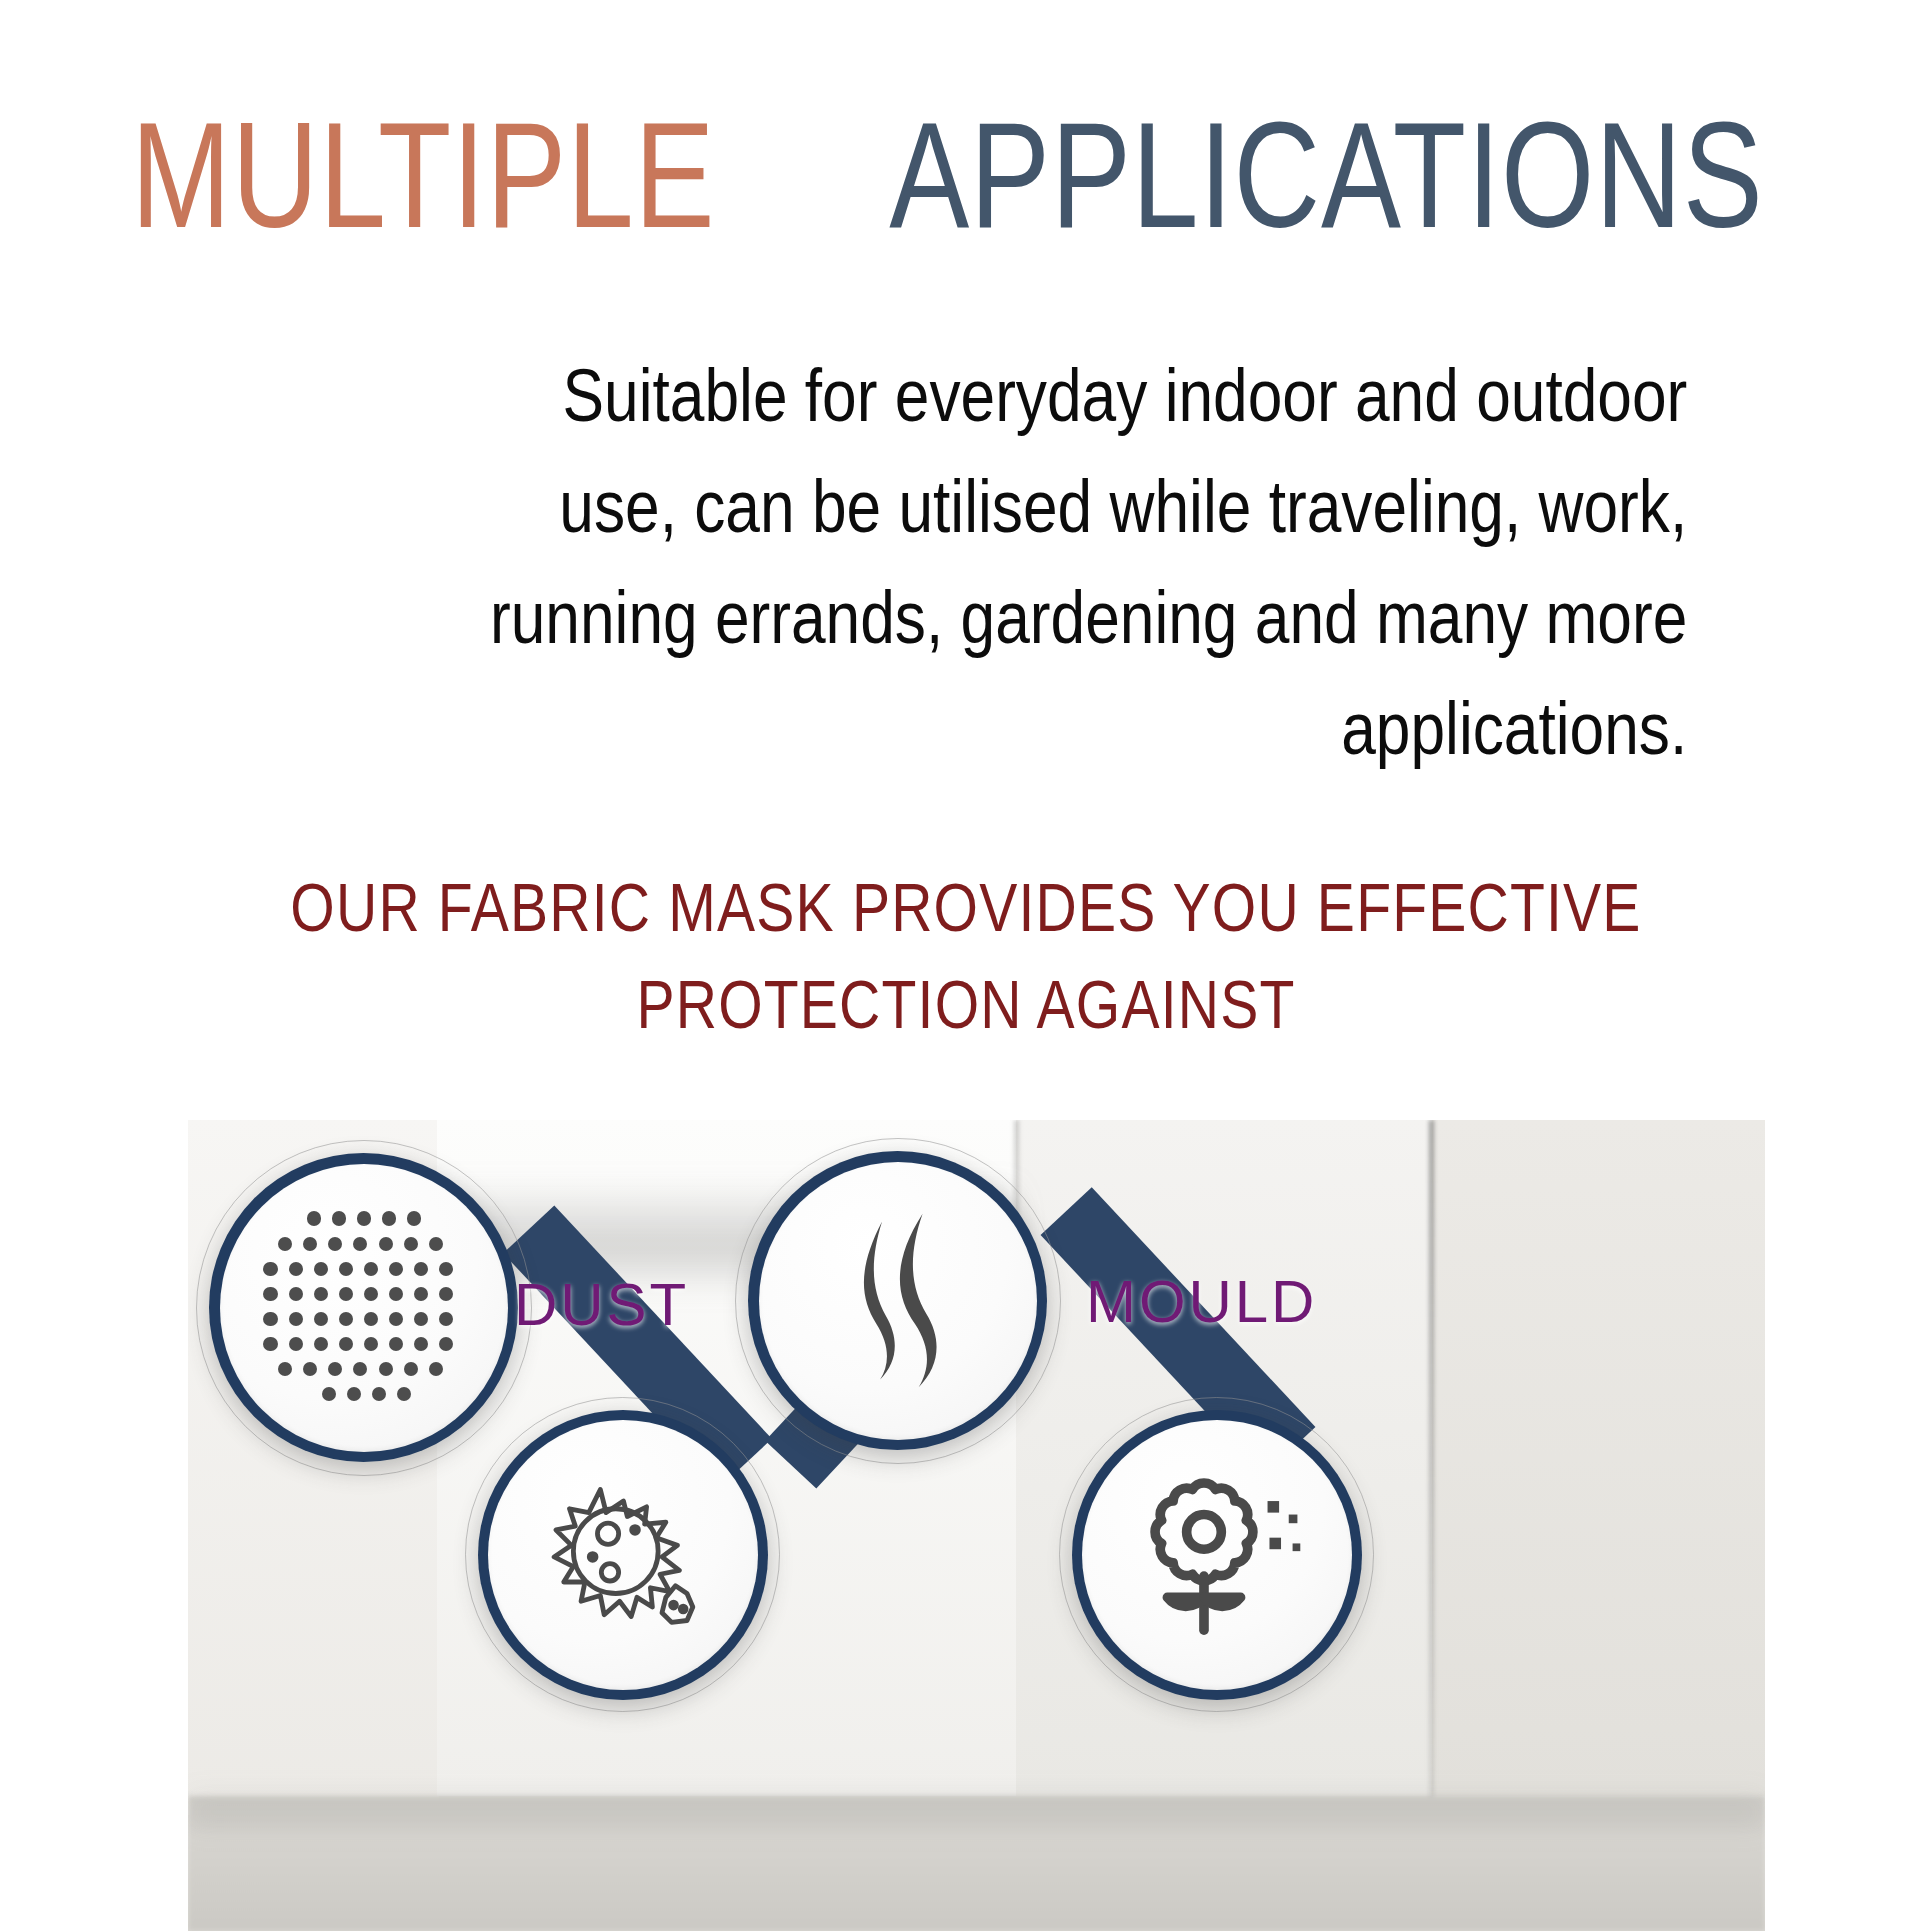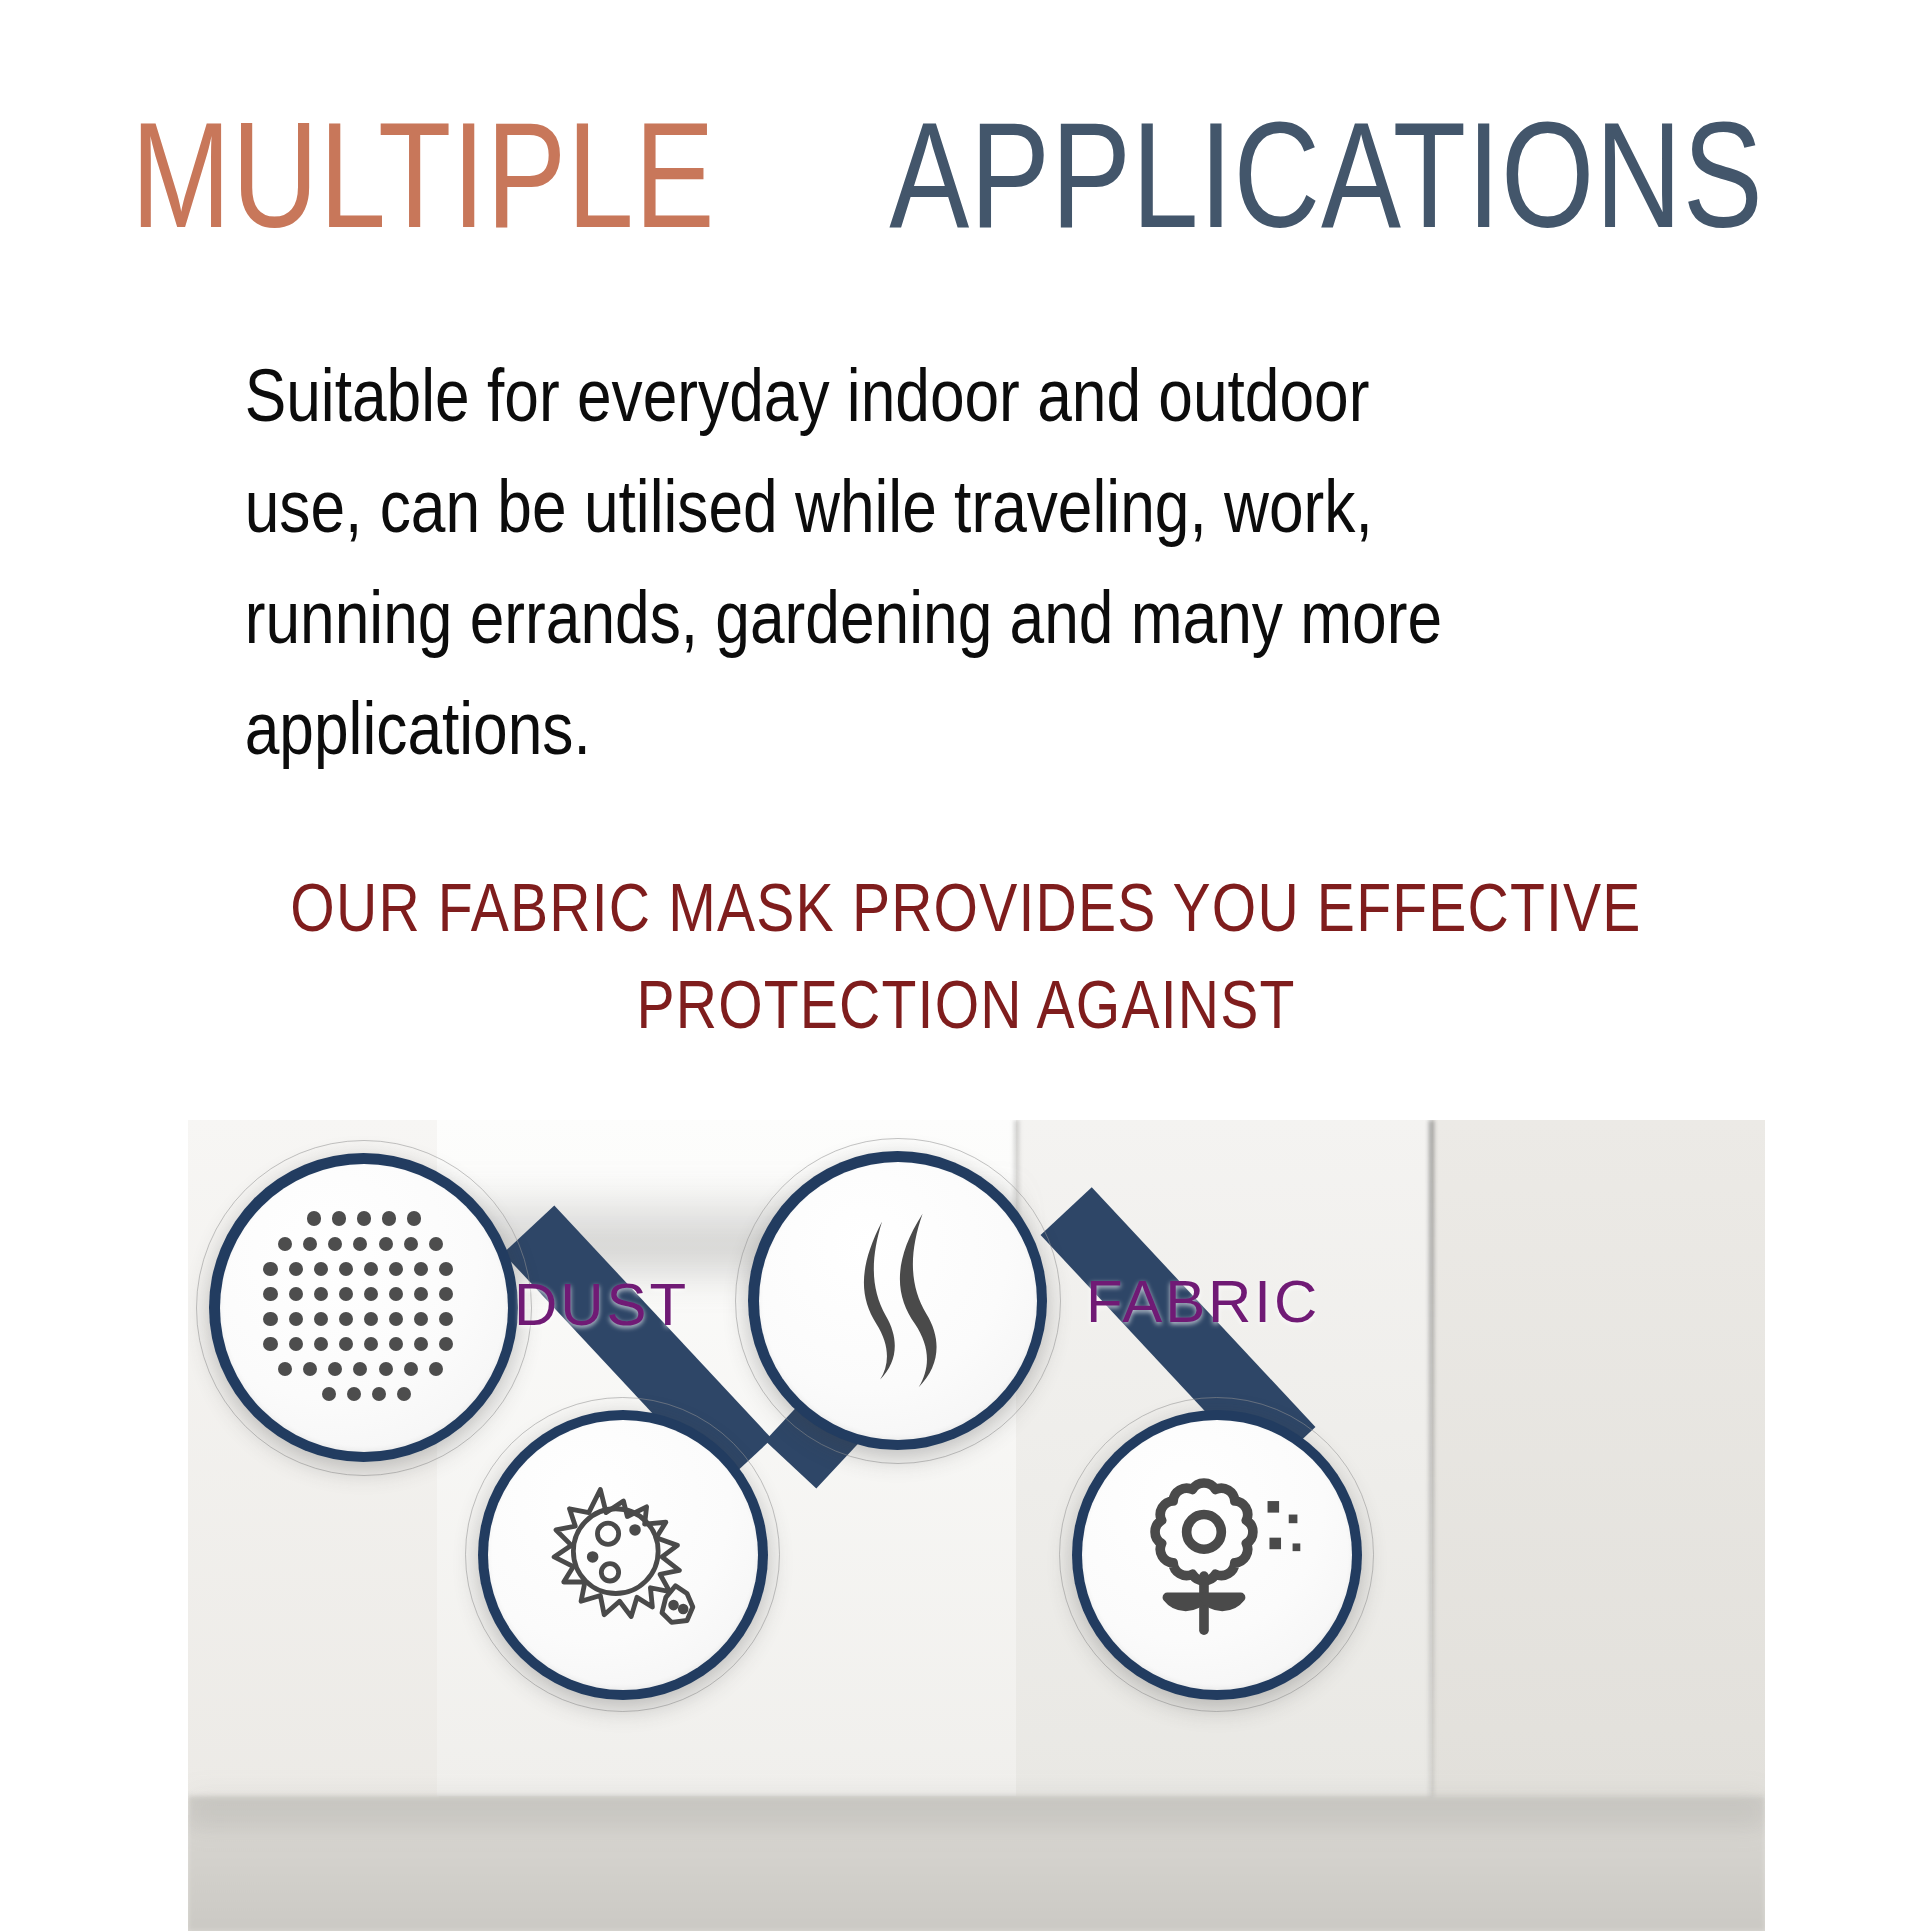--- a/index.html
+++ b/index.html
@@ -26,21 +26,21 @@
     transform-origin:center;
     display:inline-block;
     line-height:1.0;
   }
   #title-multiple{ color:#C8775A; }
   #title-applications{ color:#43566B; margin-left:-13.5px; }
 
   
   #body-paragraph{
     position:absolute; left:97px; top:340px; width:1738px;
-    text-align:left;
+    text-align:right;
     color:#0c0c0c;
     font-size:75px;
     line-height:111px;
     font-weight:400;
   }
   #body-paragraph .pl{
     display:block;
     transform:scaleX(0.83);
     transform-origin:center;
     white-space:nowrap;
@@ -257,21 +257,21 @@
     <div class="ring"></div>
     <div class="face" style="left:10.6px;top:10.6px;width:278px;height:278px;">
       <svg width="135" height="193" viewBox="0 0 140 200">
         <path d="M54 18 C 30 64, 30 96, 48 124 C 62 146, 62 166, 52 182
                  C 70 164, 72 140, 58 116 C 42 88, 42 56, 54 18 Z" fill="#4a4a4a"></path>
         <path d="M96 10 C 64 60, 68 96, 88 124 C 104 148, 104 170, 92 190
                  C 114 168, 116 140, 100 114 C 82 84, 82 50, 96 10 Z" fill="#4a4a4a"></path>
       </svg>
     </div>
   </div>
-  <div class="node-label" style="left:898px;top:147px;">FABRIC</div>
+  <div class="node-label" style="left:898px;top:147px;">MOULD</div>
 
   <div class="node" style="left:290px;top:290px;width:290px;height:290px;">
     <div class="ring-hairline" style="left:-12.6px;top:-12.6px;width:315px;height:315px;"></div>
     <div class="ring"></div>
     <div class="face" style="left:9.7px;top:9.7px;width:270px;height:270px;">
       <svg width="183" height="174" viewBox="0 0 190 180">
         <g fill="none" stroke="#4a4a4a" stroke-width="5" stroke-linejoin="round" stroke-linecap="round">
           <path d="M72 22 L78 46 L96 34 L100 50 L120 40 L118 58 L140 56 L130 72
                    L152 80 L136 92 L154 106 L134 110 L144 128 L124 124 L126 144
                    L110 134 L104 154 L92 138 L76 152 L72 132 L52 138 L56 118

